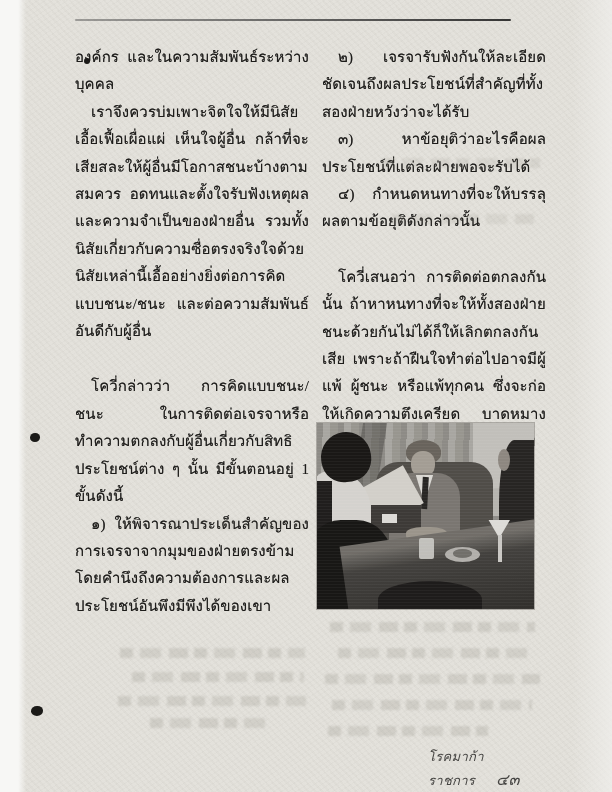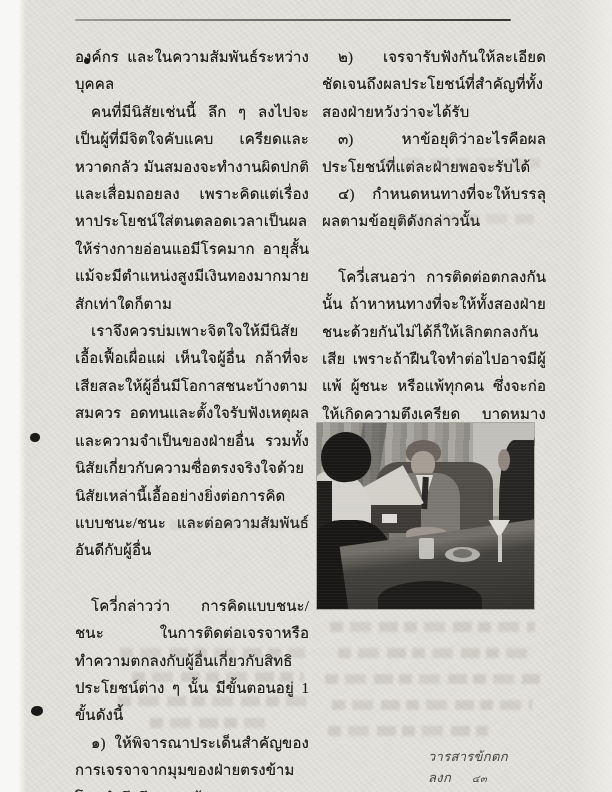--- a/index.html
+++ b/index.html
@@ -97,38 +97,37 @@
   .ph-martini-stem{left:83.2%;top:60%;width:2%;height:15%;background:#c8c6c2;}
   .ph-bottom-blob{left:28%;top:85%;width:48%;height:20%;background:#211f1e;border-radius:50% 50% 0 0;}
   .ph-grain{left:0;top:0;right:0;bottom:0;
     background:repeating-linear-gradient(0deg, rgba(255,255,255,0.04) 0 1px, transparent 1px 3px);}
 
   .footer{
     position:absolute;left:428px;top:746px;width:130px;
     font-style:italic;font-size:13px;color:#454442;letter-spacing:0.3px;
     filter:blur(0.2px);
   }
-  .footer .pgnum{margin-left:21px;font-size:10px;}
+  .footer .pgnum{margin-left:21px;font-size:16px;}
 </style>
 </head>
 <body>
 
 <div class="page">
 
   <div class="left-scan-strip"></div>
   <div class="right-scan-strip"></div>
   <div class="top-rule"></div>
 
   <div class="dot dot-1"></div>
   <div class="dot dot-2"></div>
   <div class="dot dot-3"></div>
 
   <div class="col col-left">
     <p class="para">องค์กร และในความสัมพันธ์ระหว่างบุคคล</p>
-    <p class="para indent">คนที่มีนิสัยเช่นนี้ ลึก ๆ ลงไปจะเป็นผู้ที่มีจิตใจคับแคบ เครียดและหวาดกลัว มันสมองจะทำงานผิดปกติและเสื่อมถอยลง เพราะคิดแต่เรื่องหาประโยชน์ใส่ตนตลอดเวลาเป็นผลให้ร่างกายอ่อนแอมีโรคมาก อายุสั้น แม้จะมีตำแหน่งสูงมีเงินทองมากมายสักเท่าใดก็ตาม</p>
     <p class="para indent">เราจึงควรบ่มเพาะจิตใจให้มีนิสัยเอื้อเฟื้อเผื่อแผ่ เห็นใจผู้อื่น กล้าที่จะเสียสละให้ผู้อื่นมีโอกาสชนะบ้างตามสมควร อดทนและตั้งใจรับฟังเหตุผลและความจำเป็นของฝ่ายอื่น รวมทั้งนิสัยเกี่ยวกับความซื่อตรงจริงใจด้วย นิสัยเหล่านี้เอื้ออย่างยิ่งต่อการคิดแบบชนะ/ชนะ และต่อความสัมพันธ์อันดีกับผู้อื่น</p>
     <p class="para indent gap-before">โควี่กล่าวว่า การคิดแบบชนะ/ชนะ ในการติดต่อเจรจาหรือทำความตกลงกับผู้อื่นเกี่ยวกับสิทธิประโยชน์ต่าง ๆ นั้น มีขั้นตอนอยู่ 1 ขั้นดังนี้</p>
     <p class="para indent">๑) ให้พิจารณาประเด็นสำคัญของการเจรจาจากมุมของฝ่ายตรงข้าม โดยคำนึงถึงความต้องการและผลประโยชน์อันพึงมีพึงได้ของเขา</p>
   </div>
 
   <div class="col col-right">
     <p class="para indent">๒) เจรจารับฟังกันให้ละเอียดชัดเจนถึงผลประโยชน์ที่สำคัญที่ทั้งสองฝ่ายหวังว่าจะได้รับ</p>
     <p class="para indent">๓) หาข้อยุติว่าอะไรคือผลประโยชน์ที่แต่ละฝ่ายพอจะรับได้</p>
     <p class="para indent">๔) กำหนดหนทางที่จะให้บรรลุผลตามข้อยุติดังกล่าวนั้น</p>
     <p class="para indent gap-before">โควี่เสนอว่า การติดต่อตกลงกันนั้น ถ้าหาหนทางที่จะให้ทั้งสองฝ่ายชนะด้วยกันไม่ได้ก็ให้เลิกตกลงกันเสีย เพราะถ้าฝืนใจทำต่อไปอาจมีผู้แพ้ ผู้ชนะ หรือแพ้ทุกคน ซึ่งจะก่อให้เกิดความตึงเครียด บาดหมาง และเกิดความเสียหายตามมาภายหลังได้</p>
@@ -175,16 +174,16 @@
   <div class="ghost-row" style="left:328px;top:726px;width:160px;"></div>
   <div class="ghost-row" style="left:120px;top:648px;width:185px;"></div>
   <div class="ghost-row" style="left:132px;top:672px;width:172px;"></div>
   <div class="ghost-row" style="left:118px;top:696px;width:188px;"></div>
   <div class="ghost-row" style="left:150px;top:718px;width:120px;"></div>
   <div class="ghost-row" style="left:382px;top:158px;width:158px;opacity:0.25;"></div>
   <div class="ghost-row" style="left:392px;top:214px;width:148px;opacity:0.25;"></div>
   <div class="ghost-row" style="left:170px;top:520px;width:135px;opacity:0.22;"></div>
 
   <div class="footer">
-    <span>วารสารข้กตกลงก</span><span class="pgnum">๔๓</span>
+    <span>โรคมาก้าราชการ</span><span class="pgnum">๔๓</span>
   </div>
 
 </div>
 
 </body></html>

